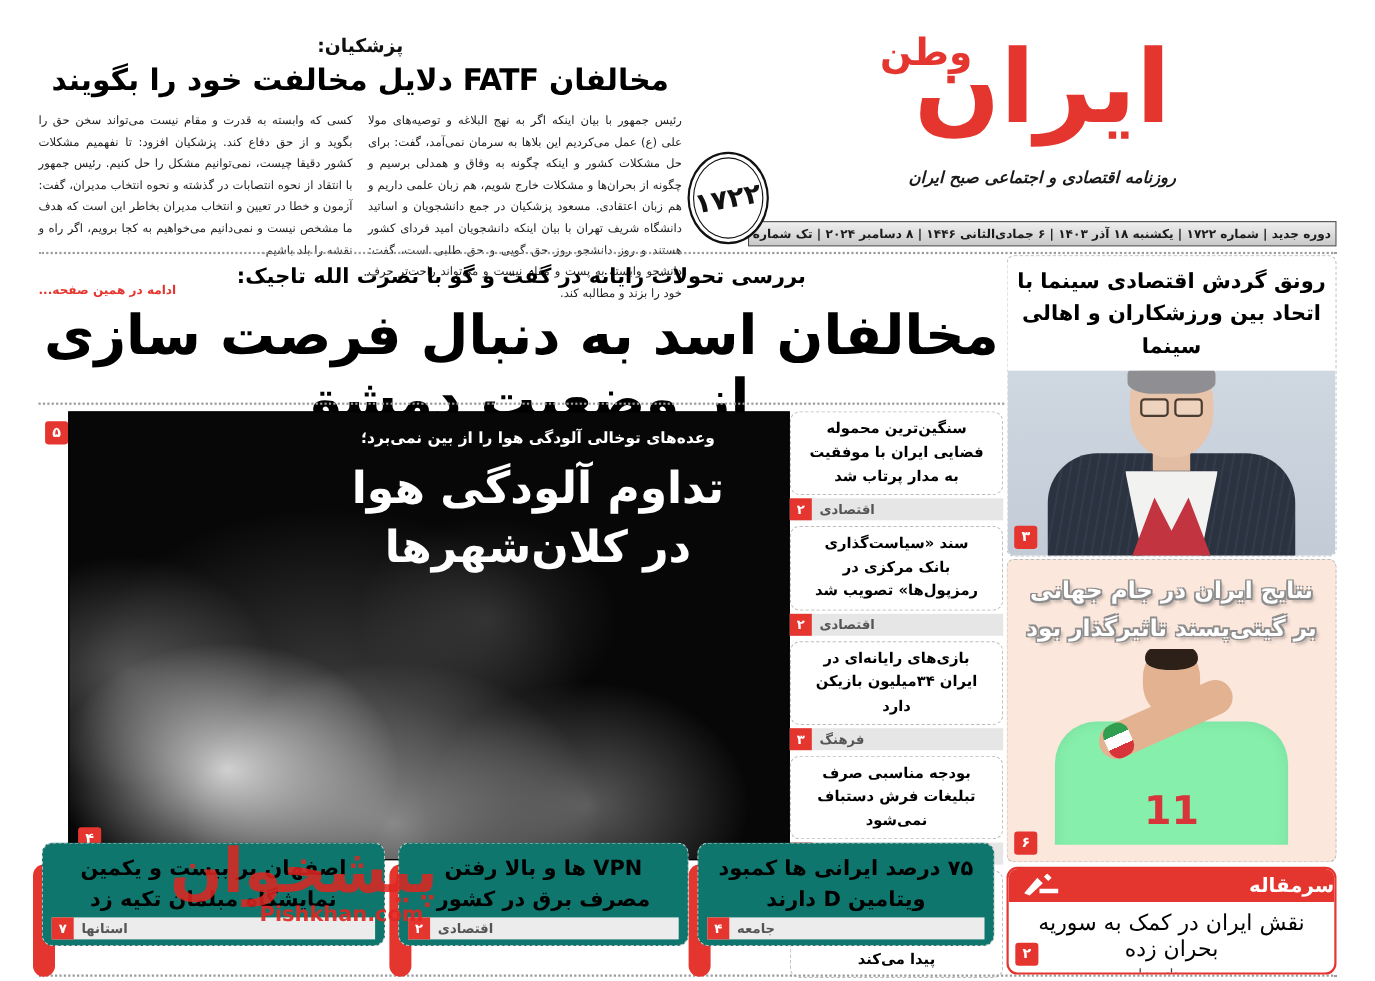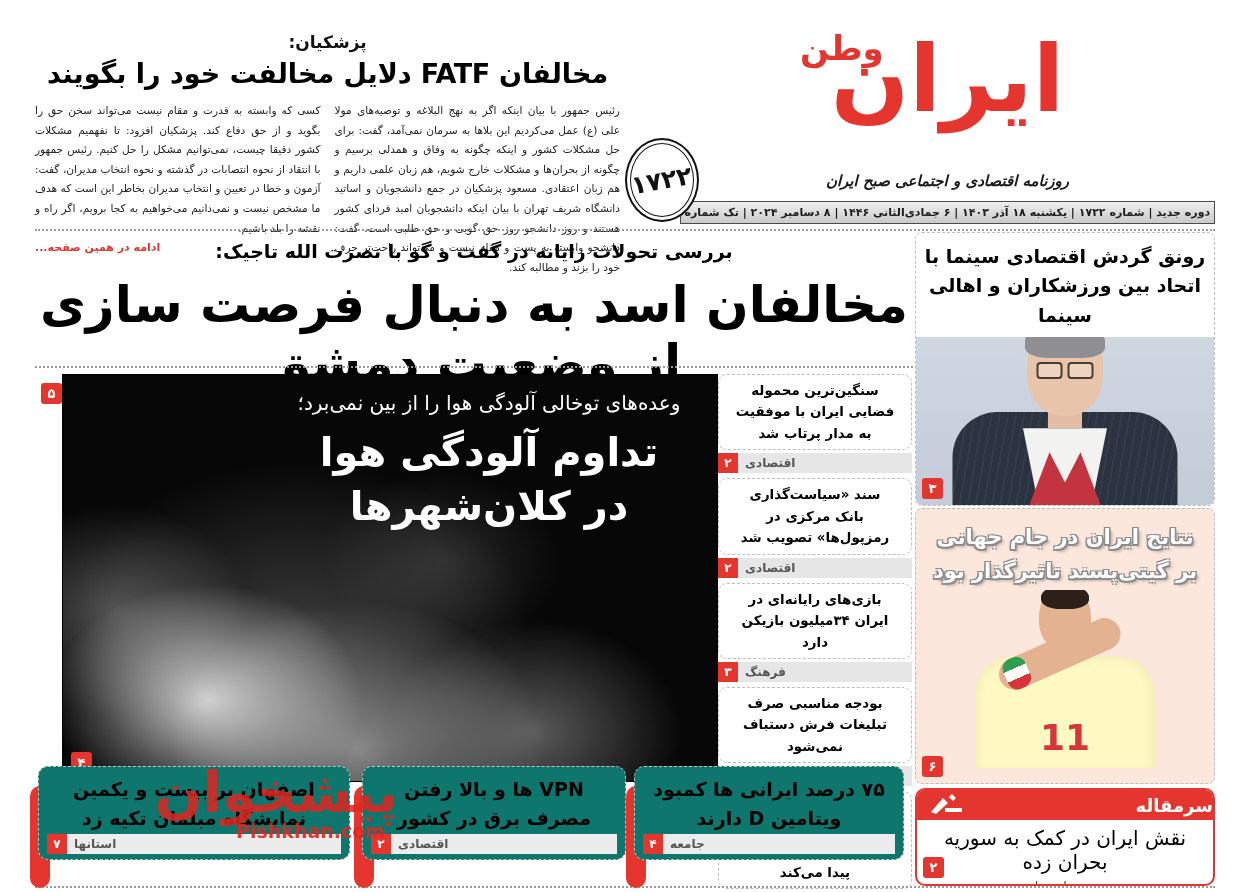--- a/index.html
+++ b/index.html
@@ -4,38 +4,38 @@
 <style>
   * { margin:0; padding:0; box-sizing:border-box; }
   body { background:#ffffff; font-family:"DejaVu Sans", sans-serif; }
   .page { position:relative; width:1250px; height:892px; background:#fff; overflow:hidden; direction:rtl; }
 
   
   .masthead { position:absolute; top:6px; right:35px; width:535px; height:218px; text-align:center; }
   .logo-wrap { position:relative; margin-top:28px; height:118px; }
   .logo-main { font-size:92px; font-weight:900; color:#e5352f; letter-spacing:-3px; line-height:1; }
   .logo-sub { position:absolute; top:-6px; left:120px; font-size:34px; font-weight:900; color:#e5352f; }
-  .masthead .subtitle { margin-top:20px; font-size:15px; font-weight:bold; color:#1a1a1a; font-style:italic; }
+  .masthead .subtitle { margin-top:0; font-size:15px; font-weight:bold; color:#1a1a1a; font-style:italic; }
   .datestrip { position:absolute; bottom:0; right:0; left:0; height:23px;
     background:linear-gradient(#efefef,#c9c9c9); border:1px solid #4a4a4a;
     display:flex; align-items:center; justify-content:center;
     font-size:11px; font-weight:bold; color:#1b1b1b; white-space:nowrap; overflow:hidden; }
   .issue-oval { position:absolute; top:138px; left:625px; width:74px; height:84px;
     border:2.5px solid #111; border-radius:50%; background:#fff; z-index:3;
     display:flex; align-items:center; justify-content:center; }
   .issue-oval::after { content:""; position:absolute; inset:3px; border:1.5px solid #111; border-radius:50%; }
   .issue-num { font-size:25px; font-weight:bold; color:#111; transform:rotate(-10deg); }
 
   
   .fatf { position:absolute; top:32px; left:35px; width:585px; text-align:center; }
   .fatf .kicker { font-size:17px; font-weight:bold; color:#111; }
   .fatf h2 { font-size:27px; font-weight:900; color:#000; margin-top:6px; letter-spacing:-0.5px; }
   .fatf-body { display:flex; flex-direction:row; gap:14px; margin-top:12px; text-align:justify; }
   .fatf-body p { flex:1; font-size:10.6px; line-height:1.85; color:#222; }
-  .fatf .more { display:block; text-align:left; color:#e5352f; font-size:11px; font-weight:bold; margin-top:0; }
+  .fatf .more { display:block; text-align:left; color:#e5352f; font-size:11px; font-weight:bold; margin-top:16px; }
 
   .dotsep { position:absolute; border-top:2px dotted #9a9a9a; }
   .sep-top { top:229px; right:35px; left:35px; }
   .sep-lead { top:366px; left:35px; width:878px; }
   .sep-bottom { top:886px; right:35px; left:35px; }
 
   
   .lead { position:absolute; top:240px; left:35px; width:878px; text-align:center; }
   .lead .kicker { font-size:19px; font-weight:bold; color:#000; }
   .lead h1 { font-size:50px; font-weight:900; color:#000; margin-top:14px; letter-spacing:-1.5px; }
@@ -48,21 +48,21 @@
     background-color:#070707;
     background-image:
       radial-gradient(ellipse 230px 170px at 22% 80%, rgba(255,255,255,0.78), rgba(255,255,255,0) 68%),
       radial-gradient(ellipse 270px 210px at 45% 92%, rgba(235,235,235,0.55), rgba(255,255,255,0) 70%),
       radial-gradient(ellipse 190px 150px at 8% 58%, rgba(210,210,210,0.35), rgba(255,255,255,0) 70%),
       radial-gradient(ellipse 320px 230px at 36% 62%, rgba(185,185,185,0.28), rgba(255,255,255,0) 72%),
       radial-gradient(ellipse 210px 160px at 72% 88%, rgba(225,225,225,0.38), rgba(255,255,255,0) 70%),
       radial-gradient(ellipse 170px 130px at 58% 46%, rgba(160,160,160,0.22), rgba(255,255,255,0) 70%);
   }
   .smoke-text { position:absolute; top:16px; right:18px; width:420px; text-align:center; color:#fff; }
-  .smoke-text .kicker { font-size:20px; font-weight:normal; }
+  .smoke-text .kicker { font-size:14px; font-weight:bold; }
   .smoke-text .big { font-size:40px; font-weight:900; line-height:1.35; margin-top:10px; }
   .smoke .pagebadge { position:absolute; left:8px; bottom:8px; }
 
   
   .newscol { position:absolute; top:374px; right:338px; width:194px; }
   .news-card { border:1.5px dashed #bdbdbd; border-radius:9px; background:#fff;
     padding:5px 16px; text-align:center; }
   .news-card .t { font-size:13.4px; font-weight:900; color:#000; line-height:1.6; }
   .catbar { direction:ltr; display:flex; align-items:center; height:20px; background:#e6e6e6;
     margin:3px 0 5px 0; }
@@ -89,22 +89,22 @@
   .m-hair { position:absolute; top:-4px; left:-2px; right:-2px; height:34px;
     background:#8f8f93; border-radius:50% 50% 30% 30%; }
   .m-glasses { position:absolute; top:34px; left:50%; transform:translateX(-50%); display:flex; gap:5px; }
   .m-glasses i { width:26px; height:17px; border:2.5px solid #4a3c30; border-radius:4px; background:rgba(255,255,255,0.25); }
   .railbox .pagebadge { position:absolute; left:6px; bottom:6px; }
 
   .rail-sport { top:508px; height:276px; background:#fbe7dc; }
   .sport-h { text-align:center; padding:12px 2px 2px; font-size:21px; font-weight:900; color:#fff; line-height:1.6;
     text-shadow:-1.5px -1.5px 0 #8d8d8d, 1.5px -1.5px 0 #8d8d8d, -1.5px 1.5px 0 #8d8d8d, 1.5px 1.5px 0 #8d8d8d, 3px 3px 3px rgba(0,0,0,0.25); }
   .photo-player { position:relative; height:178px; overflow:hidden; }
-  .p-body { position:absolute; bottom:-8px; left:50%; transform:translateX(-50%); width:180px; height:120px;
-    background:#fef9c3; border-radius:38px 38px 0 0; box-shadow:inset 0 0 14px rgba(0,0,0,0.08); }
+  .p-body { position:absolute; bottom:-8px; left:50%; transform:translateX(-50%); width:212px; height:120px;
+    background:#86efac; border-radius:38px 38px 0 0; box-shadow:inset 0 0 14px rgba(0,0,0,0.08); }
   .p-num { position:absolute; bottom:18px; left:50%; transform:translateX(-50%); color:#d7353a;
     font-size:36px; font-weight:900; font-family:"DejaVu Sans", sans-serif; direction:ltr; }
   .p-neck { position:absolute; bottom:108px; left:50%; transform:translateX(-50%); width:26px; height:16px; background:#d9a887; }
   .p-head { position:absolute; bottom:118px; left:50%; transform:translateX(-50%); width:52px; height:62px;
     background:#e2b291; border-radius:45%; }
   .p-hair { position:absolute; top:-3px; left:2px; right:2px; height:24px; background:#2c2019; border-radius:50% 50% 40% 40%; }
   .p-arm { position:absolute; bottom:98px; left:50%; transform:translateX(-54%) rotate(-24deg); width:130px; height:32px;
     background:#e2b291; border-radius:16px; }
   .p-band { position:absolute; left:6px; top:0; bottom:0; width:24px; border-radius:10px; overflow:hidden;
     background:linear-gradient(#2f9e4f 0 33%, #fff 33% 66%, #d7353a 66% 100%); }

